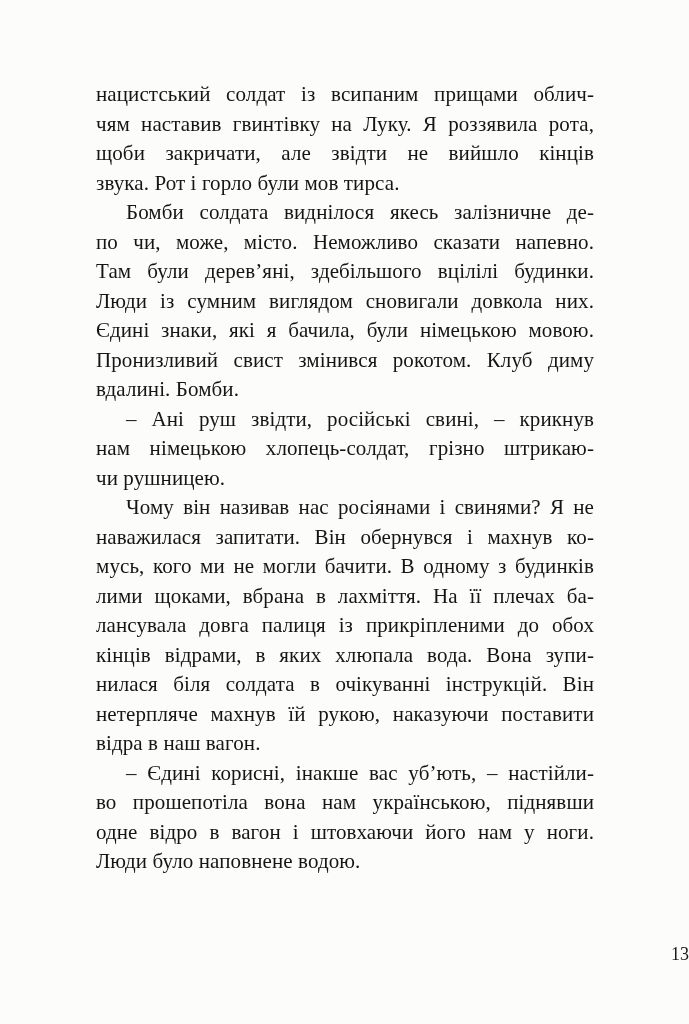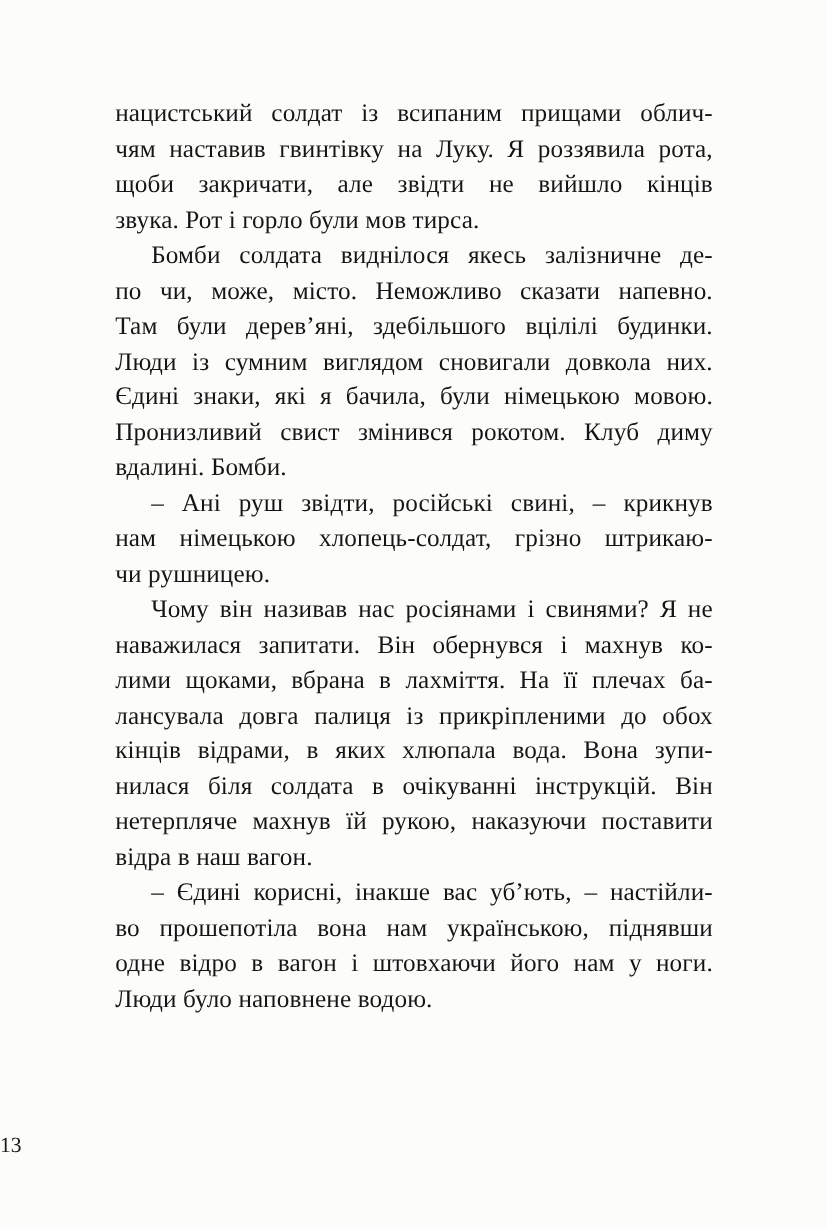--- a/index.html
+++ b/index.html
@@ -44,21 +44,21 @@
     text-align-last: left;
   }
   .para.indent .line:first-child {
     text-indent: 30px;
   }
   .page-number {
     position: absolute;
     left: 0;
     right: 0;
     top: 944px;
-    text-align: left;
+    text-align: right;
     font-size: 18px;
     color: #1a1a1a;
   }
 </style>
 </head>
 <body>
 
 <div class="page">
   <div class="text-block">
       <div class="para">
@@ -77,20 +77,21 @@
         <div class="line last">вдалині. Бомби.</div>
       </div>
       <div class="para indent">
         <div class="line">– Ані руш звідти, російські свині, – крикнув</div>
         <div class="line">нам німецькою хлопець-солдат, грізно штрикаю-</div>
         <div class="line last">чи рушницею.</div>
       </div>
       <div class="para indent">
         <div class="line">Чому він називав нас росіянами і свинями? Я не</div>
         <div class="line">наважилася запитати. Він обернувся і махнув ко-</div>
+        <div class="line">мусь, кого ми не могли бачити. В одному з будинків</div>
         <div class="line">лими щоками, вбрана в лахміття. На її плечах ба-</div>
         <div class="line">лансувала довга палиця із прикріпленими до обох</div>
         <div class="line">кінців відрами, в яких хлюпала вода. Вона зупи-</div>
         <div class="line">нилася біля солдата в очікуванні інструкцій. Він</div>
         <div class="line">нетерпляче махнув їй рукою, наказуючи поставити</div>
         <div class="line last">відра в наш вагон.</div>
       </div>
       <div class="para indent">
         <div class="line">– Єдині корисні, інакше вас уб’ють, – настійли-</div>
         <div class="line">во прошепотіла вона нам українською, піднявши</div>

